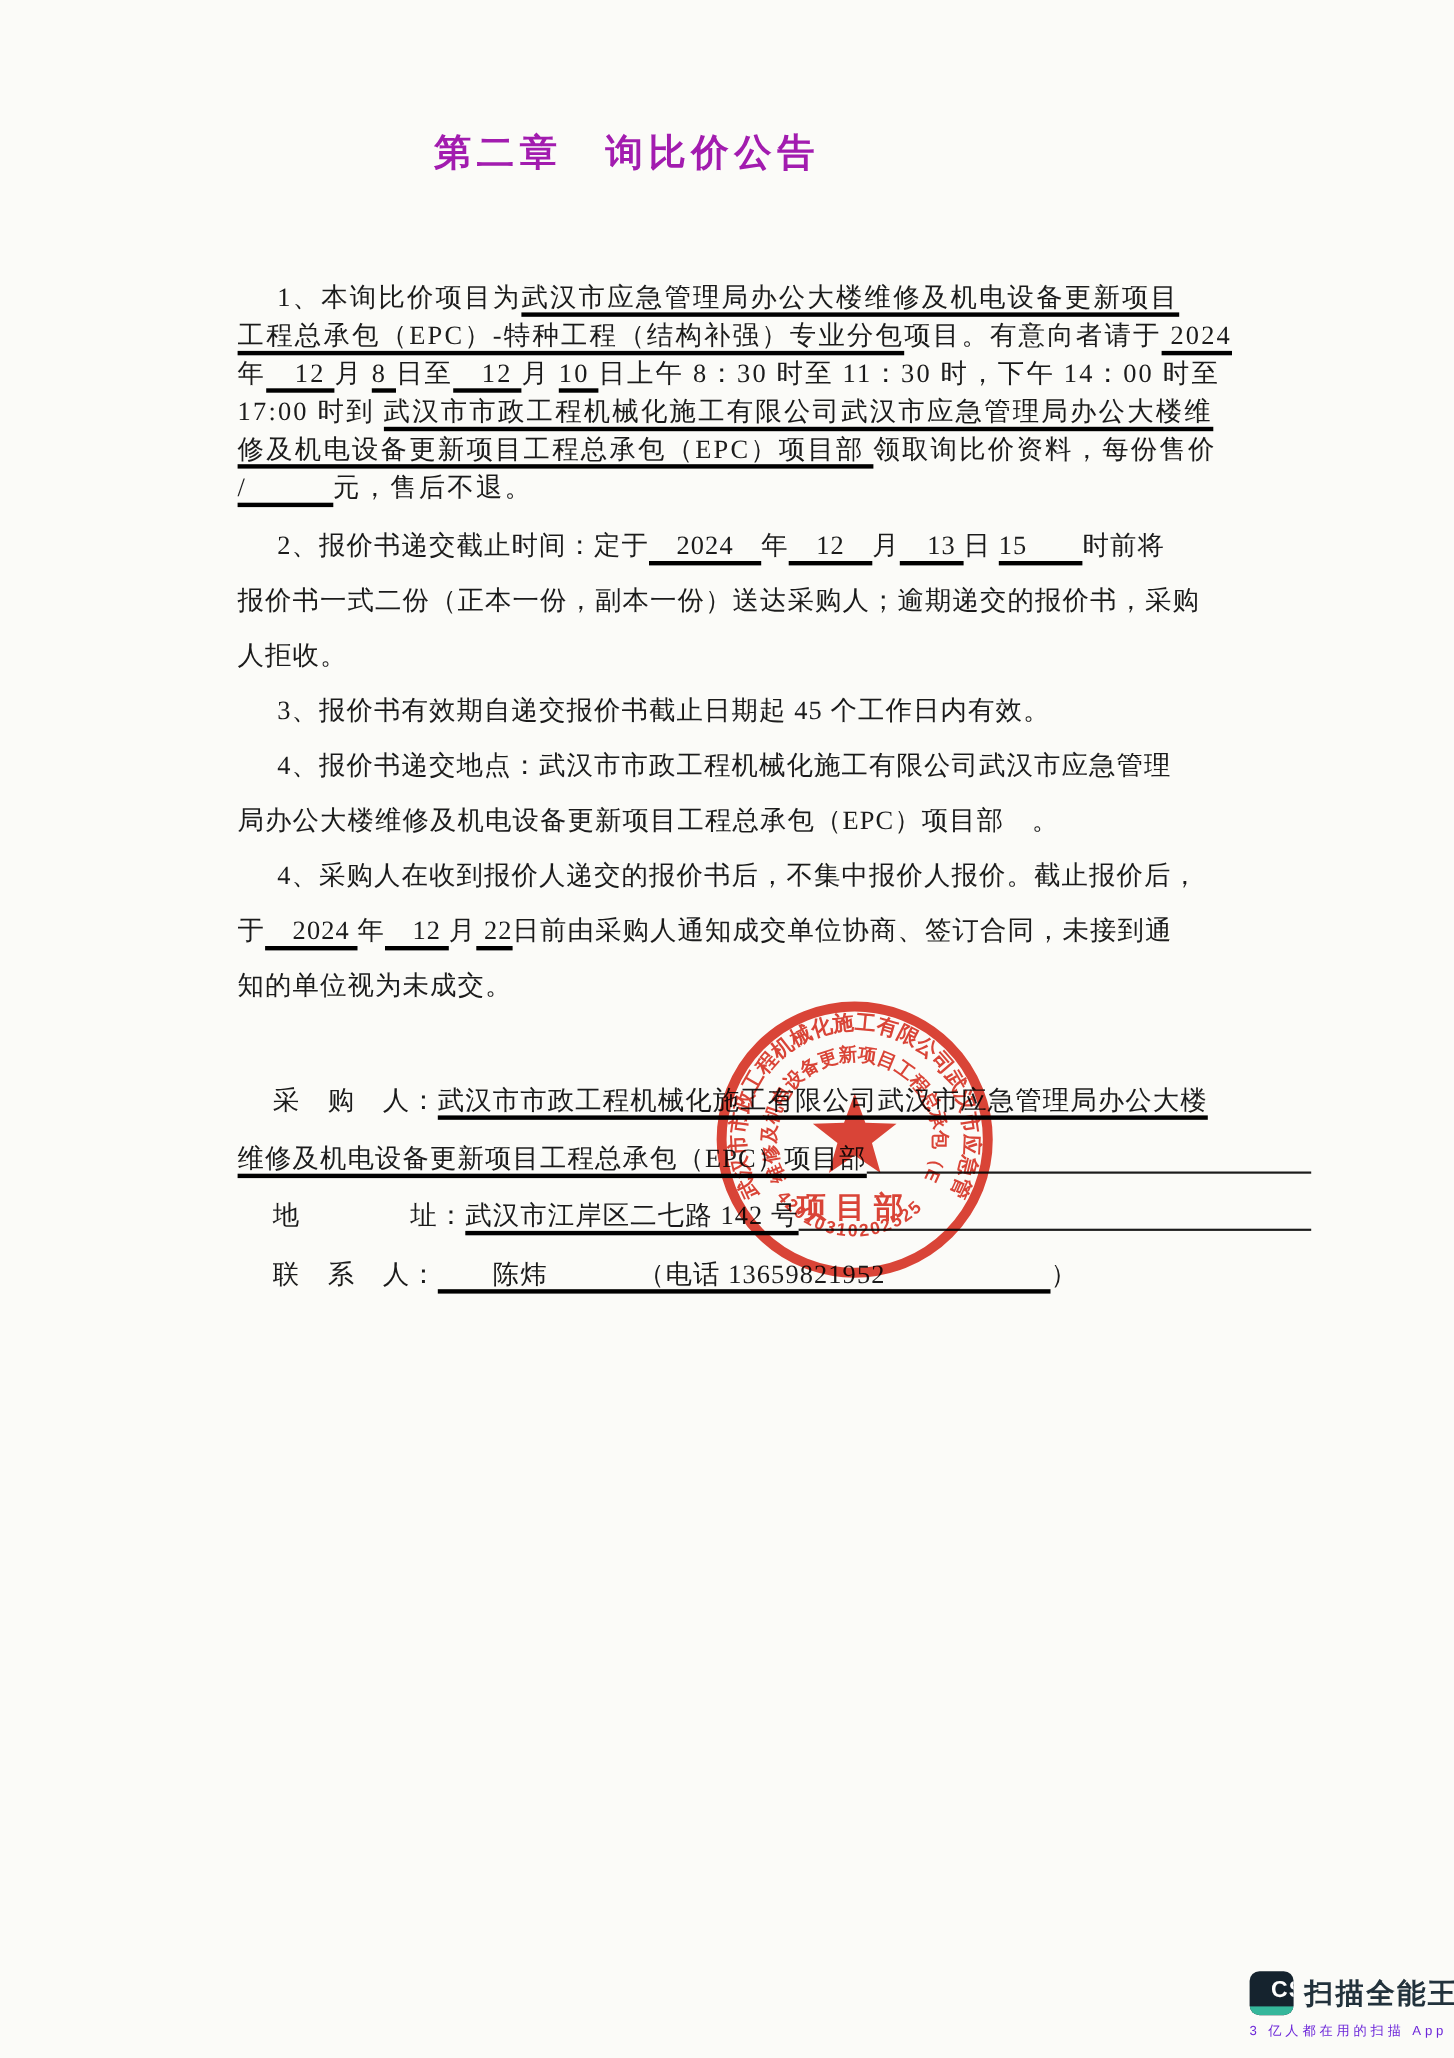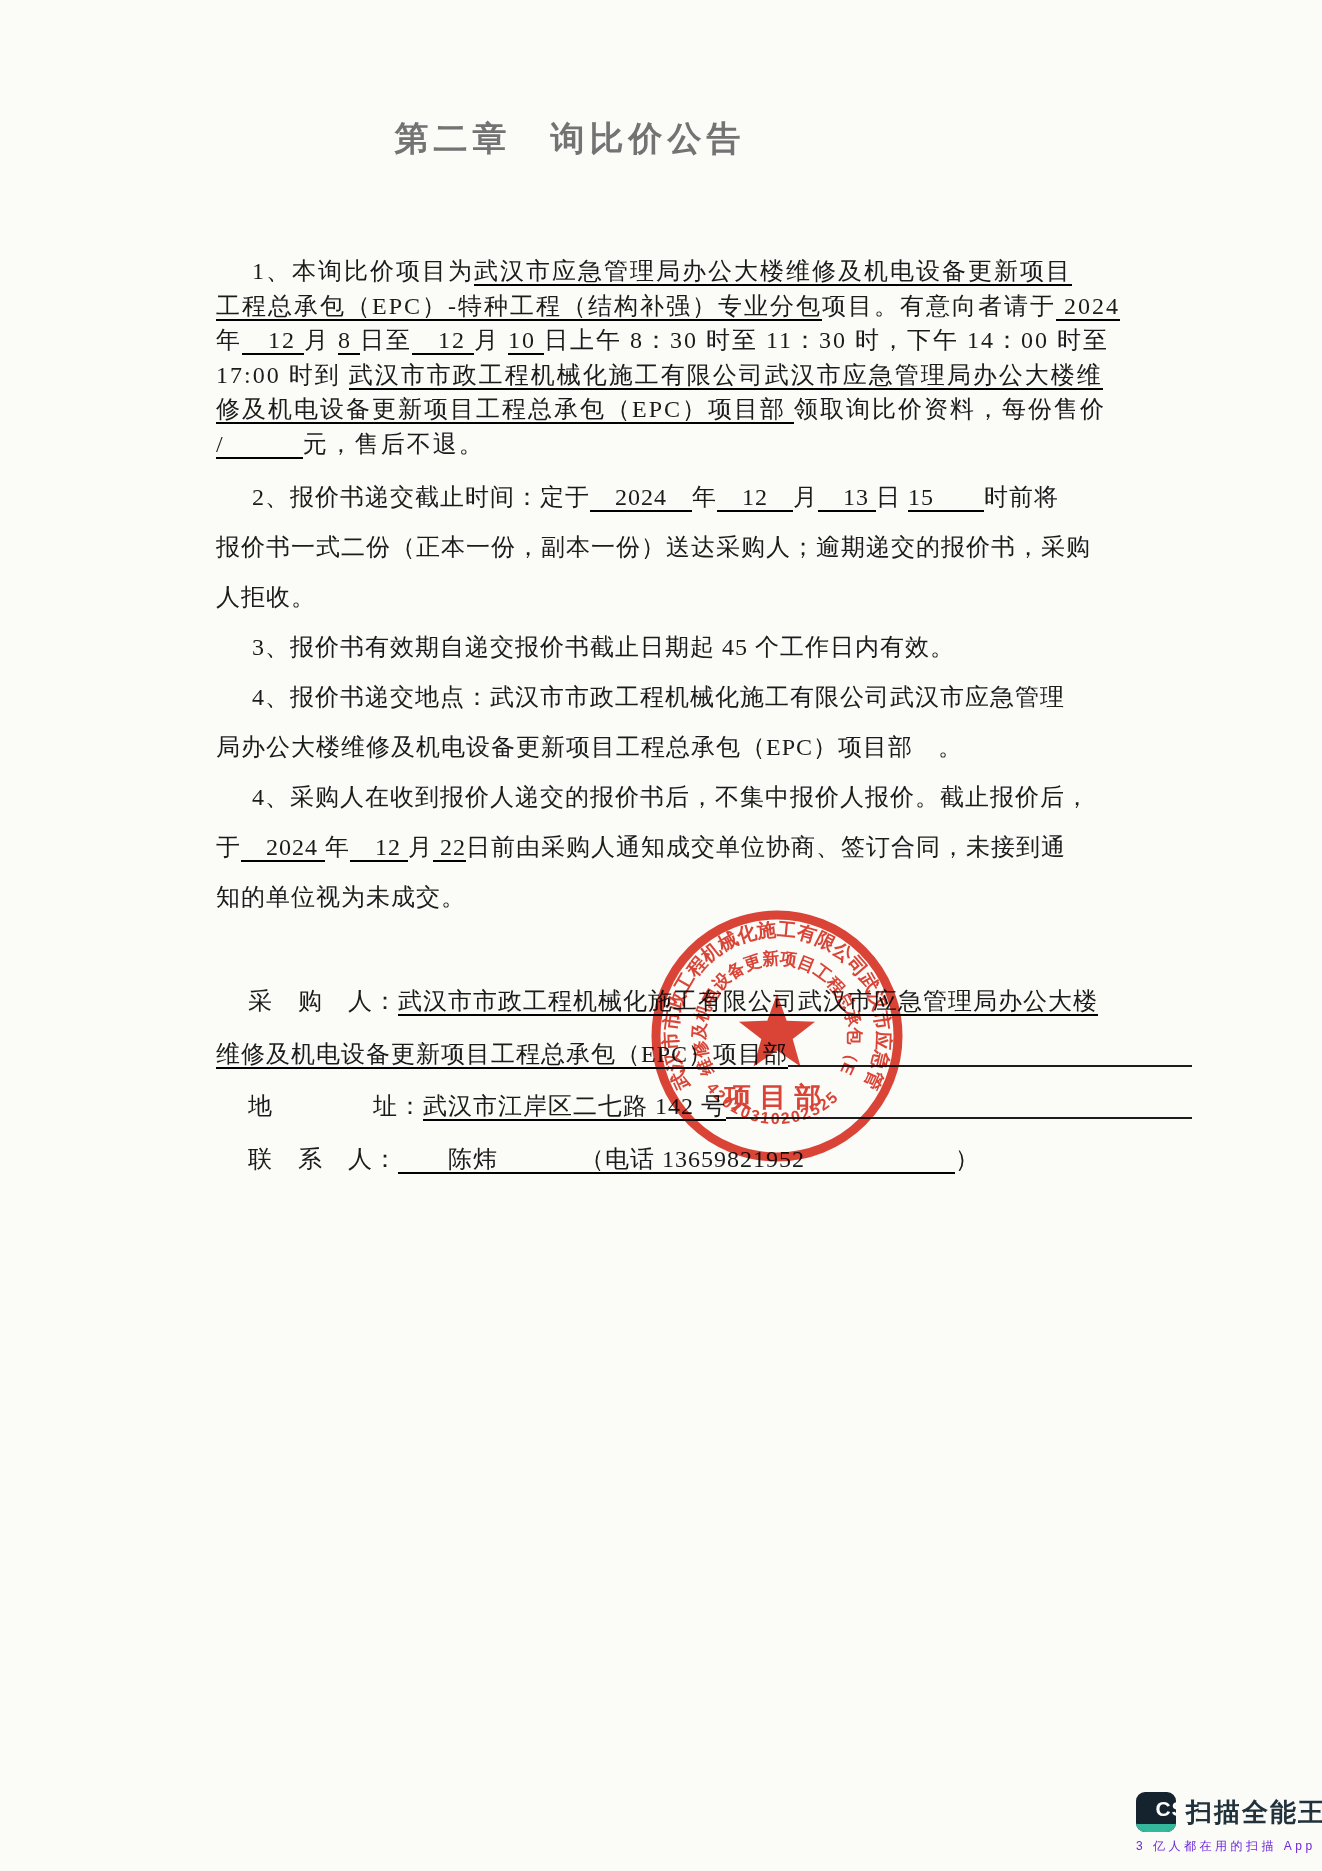--- a/index.html
+++ b/index.html
@@ -8,32 +8,32 @@
     width:1322px;height:1871px;
     background:#fbfbf8;
     overflow:hidden;
     font-family:"Liberation Serif","DejaVu Serif",serif;
     color:#1b1b1b;
   }
   .doc-title{
     position:absolute;left:0;top:116px;width:1140px;
     text-align:center;
     font-family:"Liberation Sans","DejaVu Sans",sans-serif;
-    font-weight:bold;font-size:34px;letter-spacing:5px;color:#737373;
+    font-weight:bold;font-size:34px;letter-spacing:5px;color:#a21caf;
   }
   .textblock{position:absolute;left:216px;width:976px;}
   .blockA{top:254px;}
   .blockB{top:472px;}
   .blockC{top:975px;}
   .line{white-space:pre;font-size:24px;}
   .blockA .line{line-height:34.5px;letter-spacing:2px;}
   .blockB .line{line-height:50px;letter-spacing:1px;}
   .blockC .line{line-height:52.5px;letter-spacing:1px;}
   .line span{white-space:pre;}
-  .line .u{border-bottom:2px solid #000000;margin-top:24px;}
+  .line .u{border-bottom:4px solid #000000;margin-top:24px;}
   .ind{text-indent:36px;}
   .lab{text-indent:32px;}
   .flexline{display:flex;align-items:center;}
   .flexline .segs{white-space:pre;}
   .fill{flex:1;border-bottom:2px solid #1c1c1c;height:1em;}
   
   .seal{
     position:absolute;left:647px;top:906px;width:260px;height:260px;
     mix-blend-mode:multiply;opacity:.88;
   }

